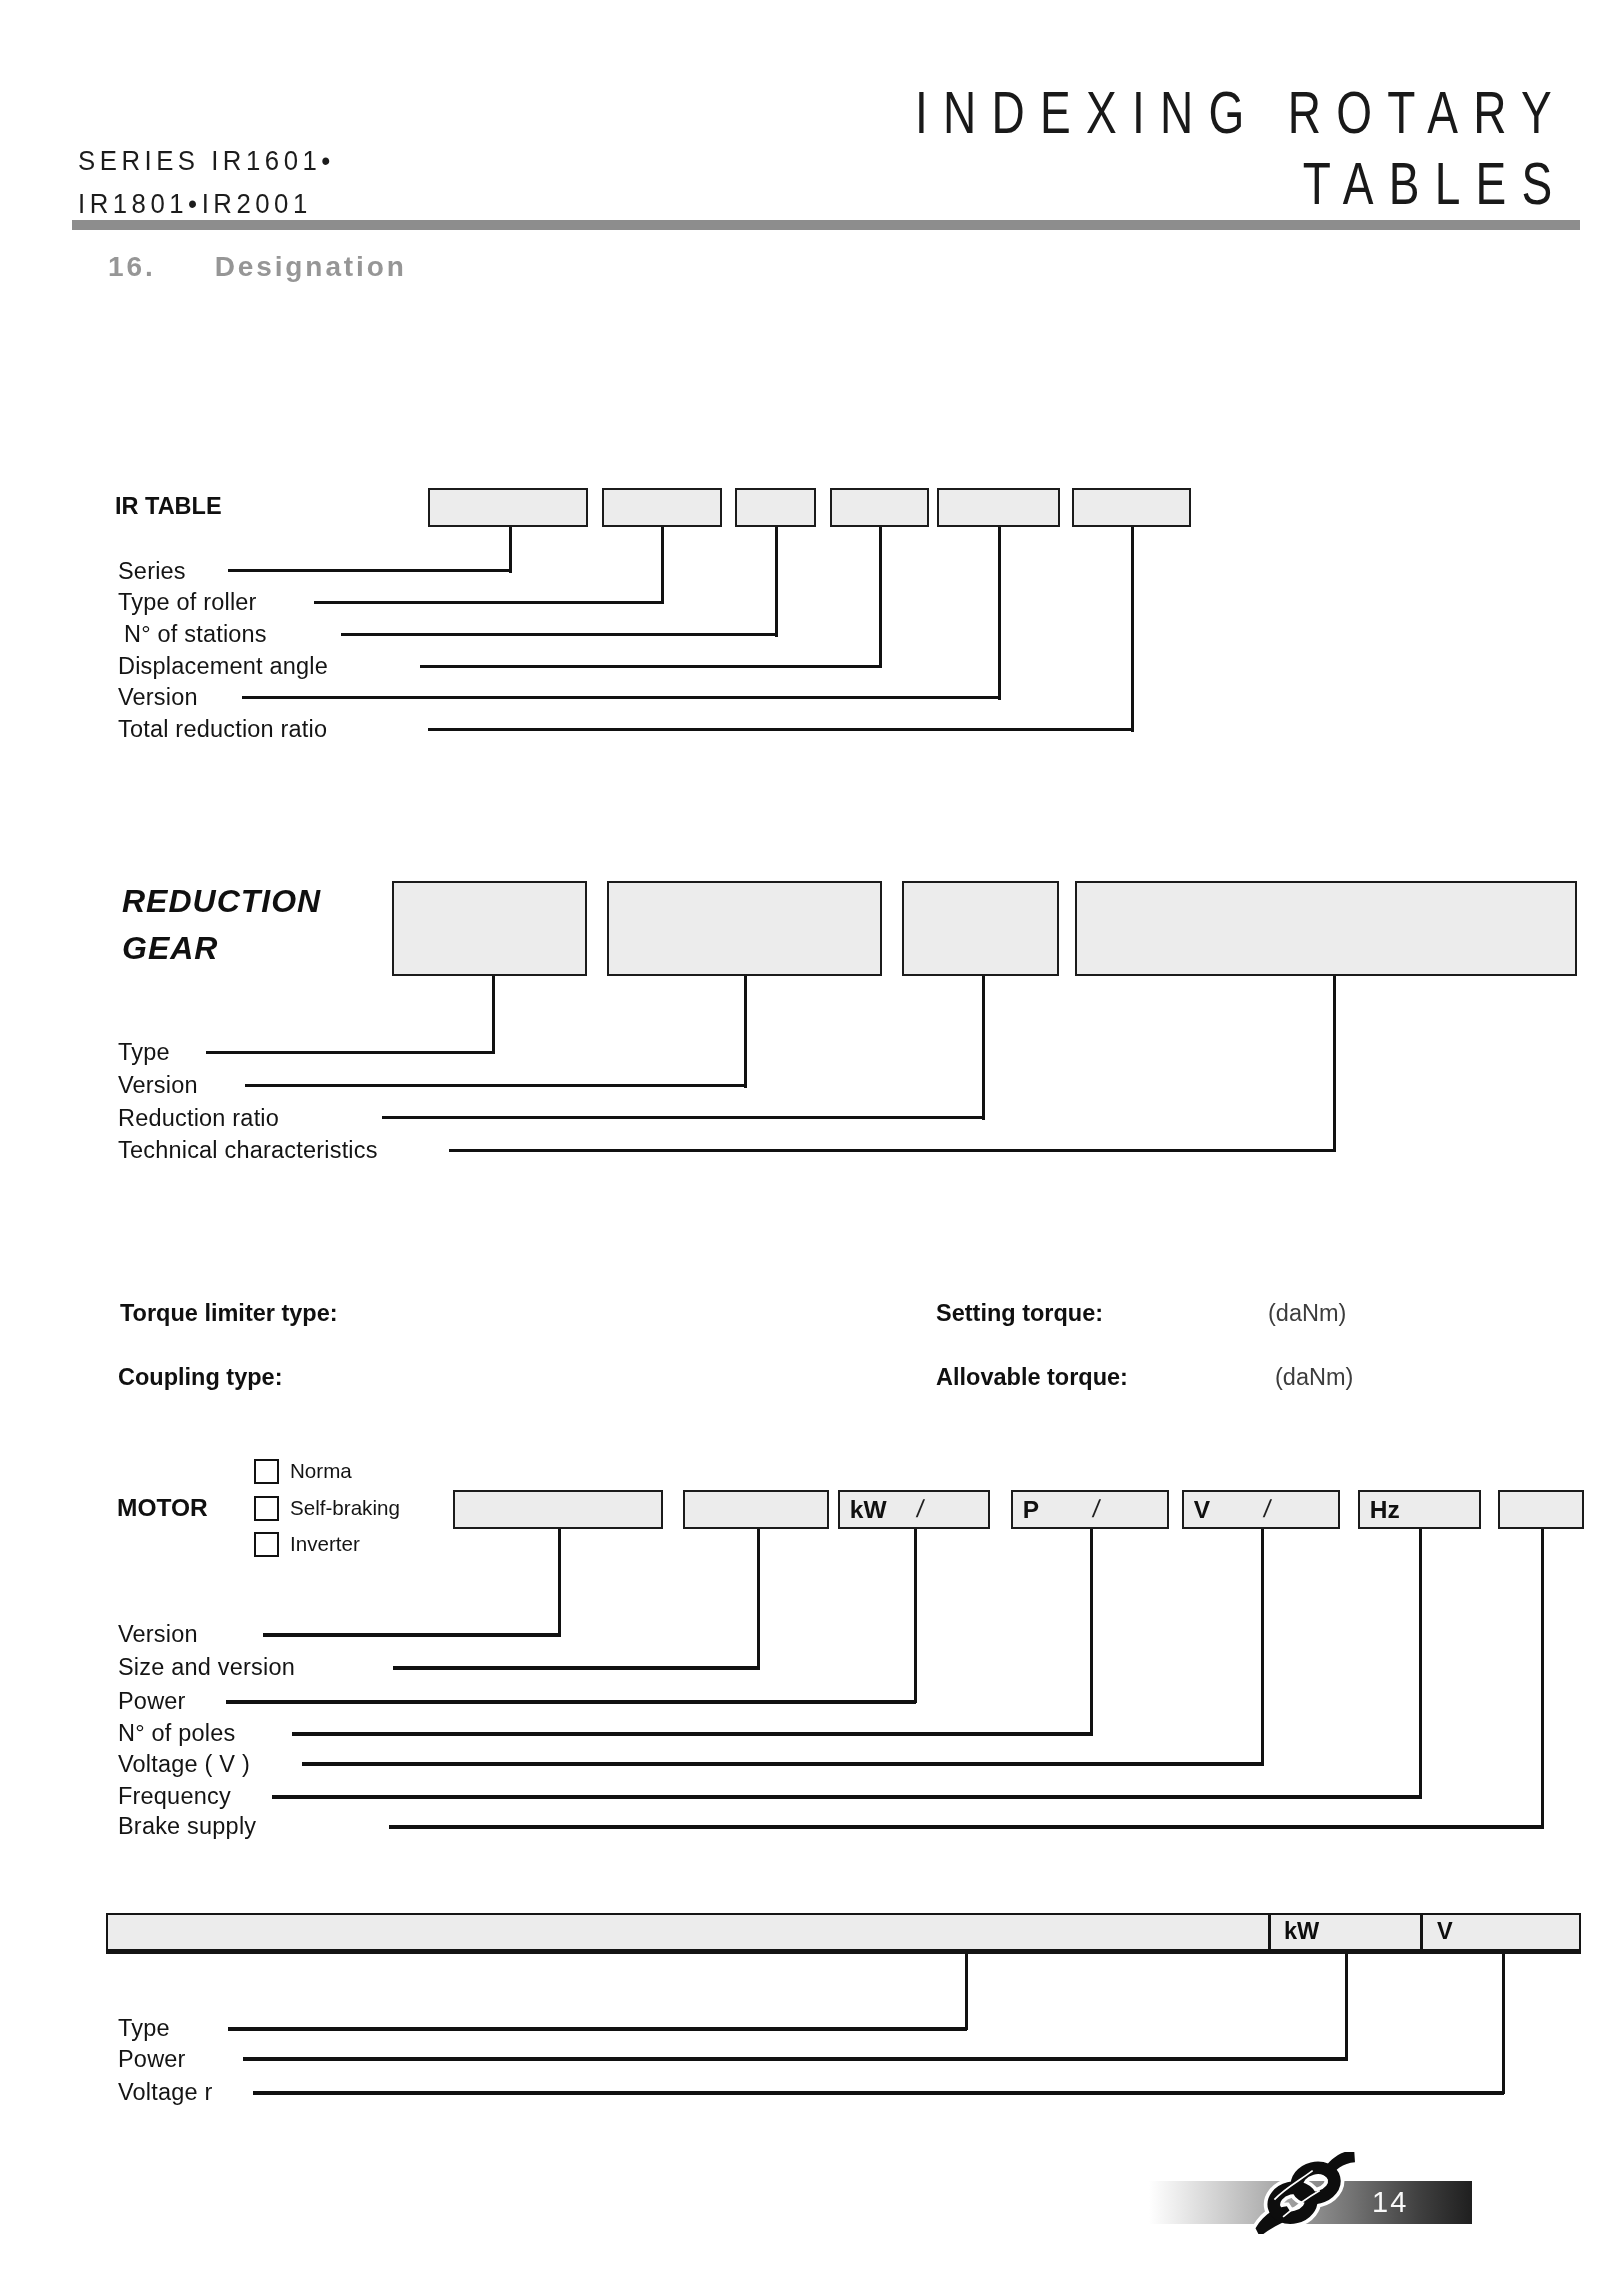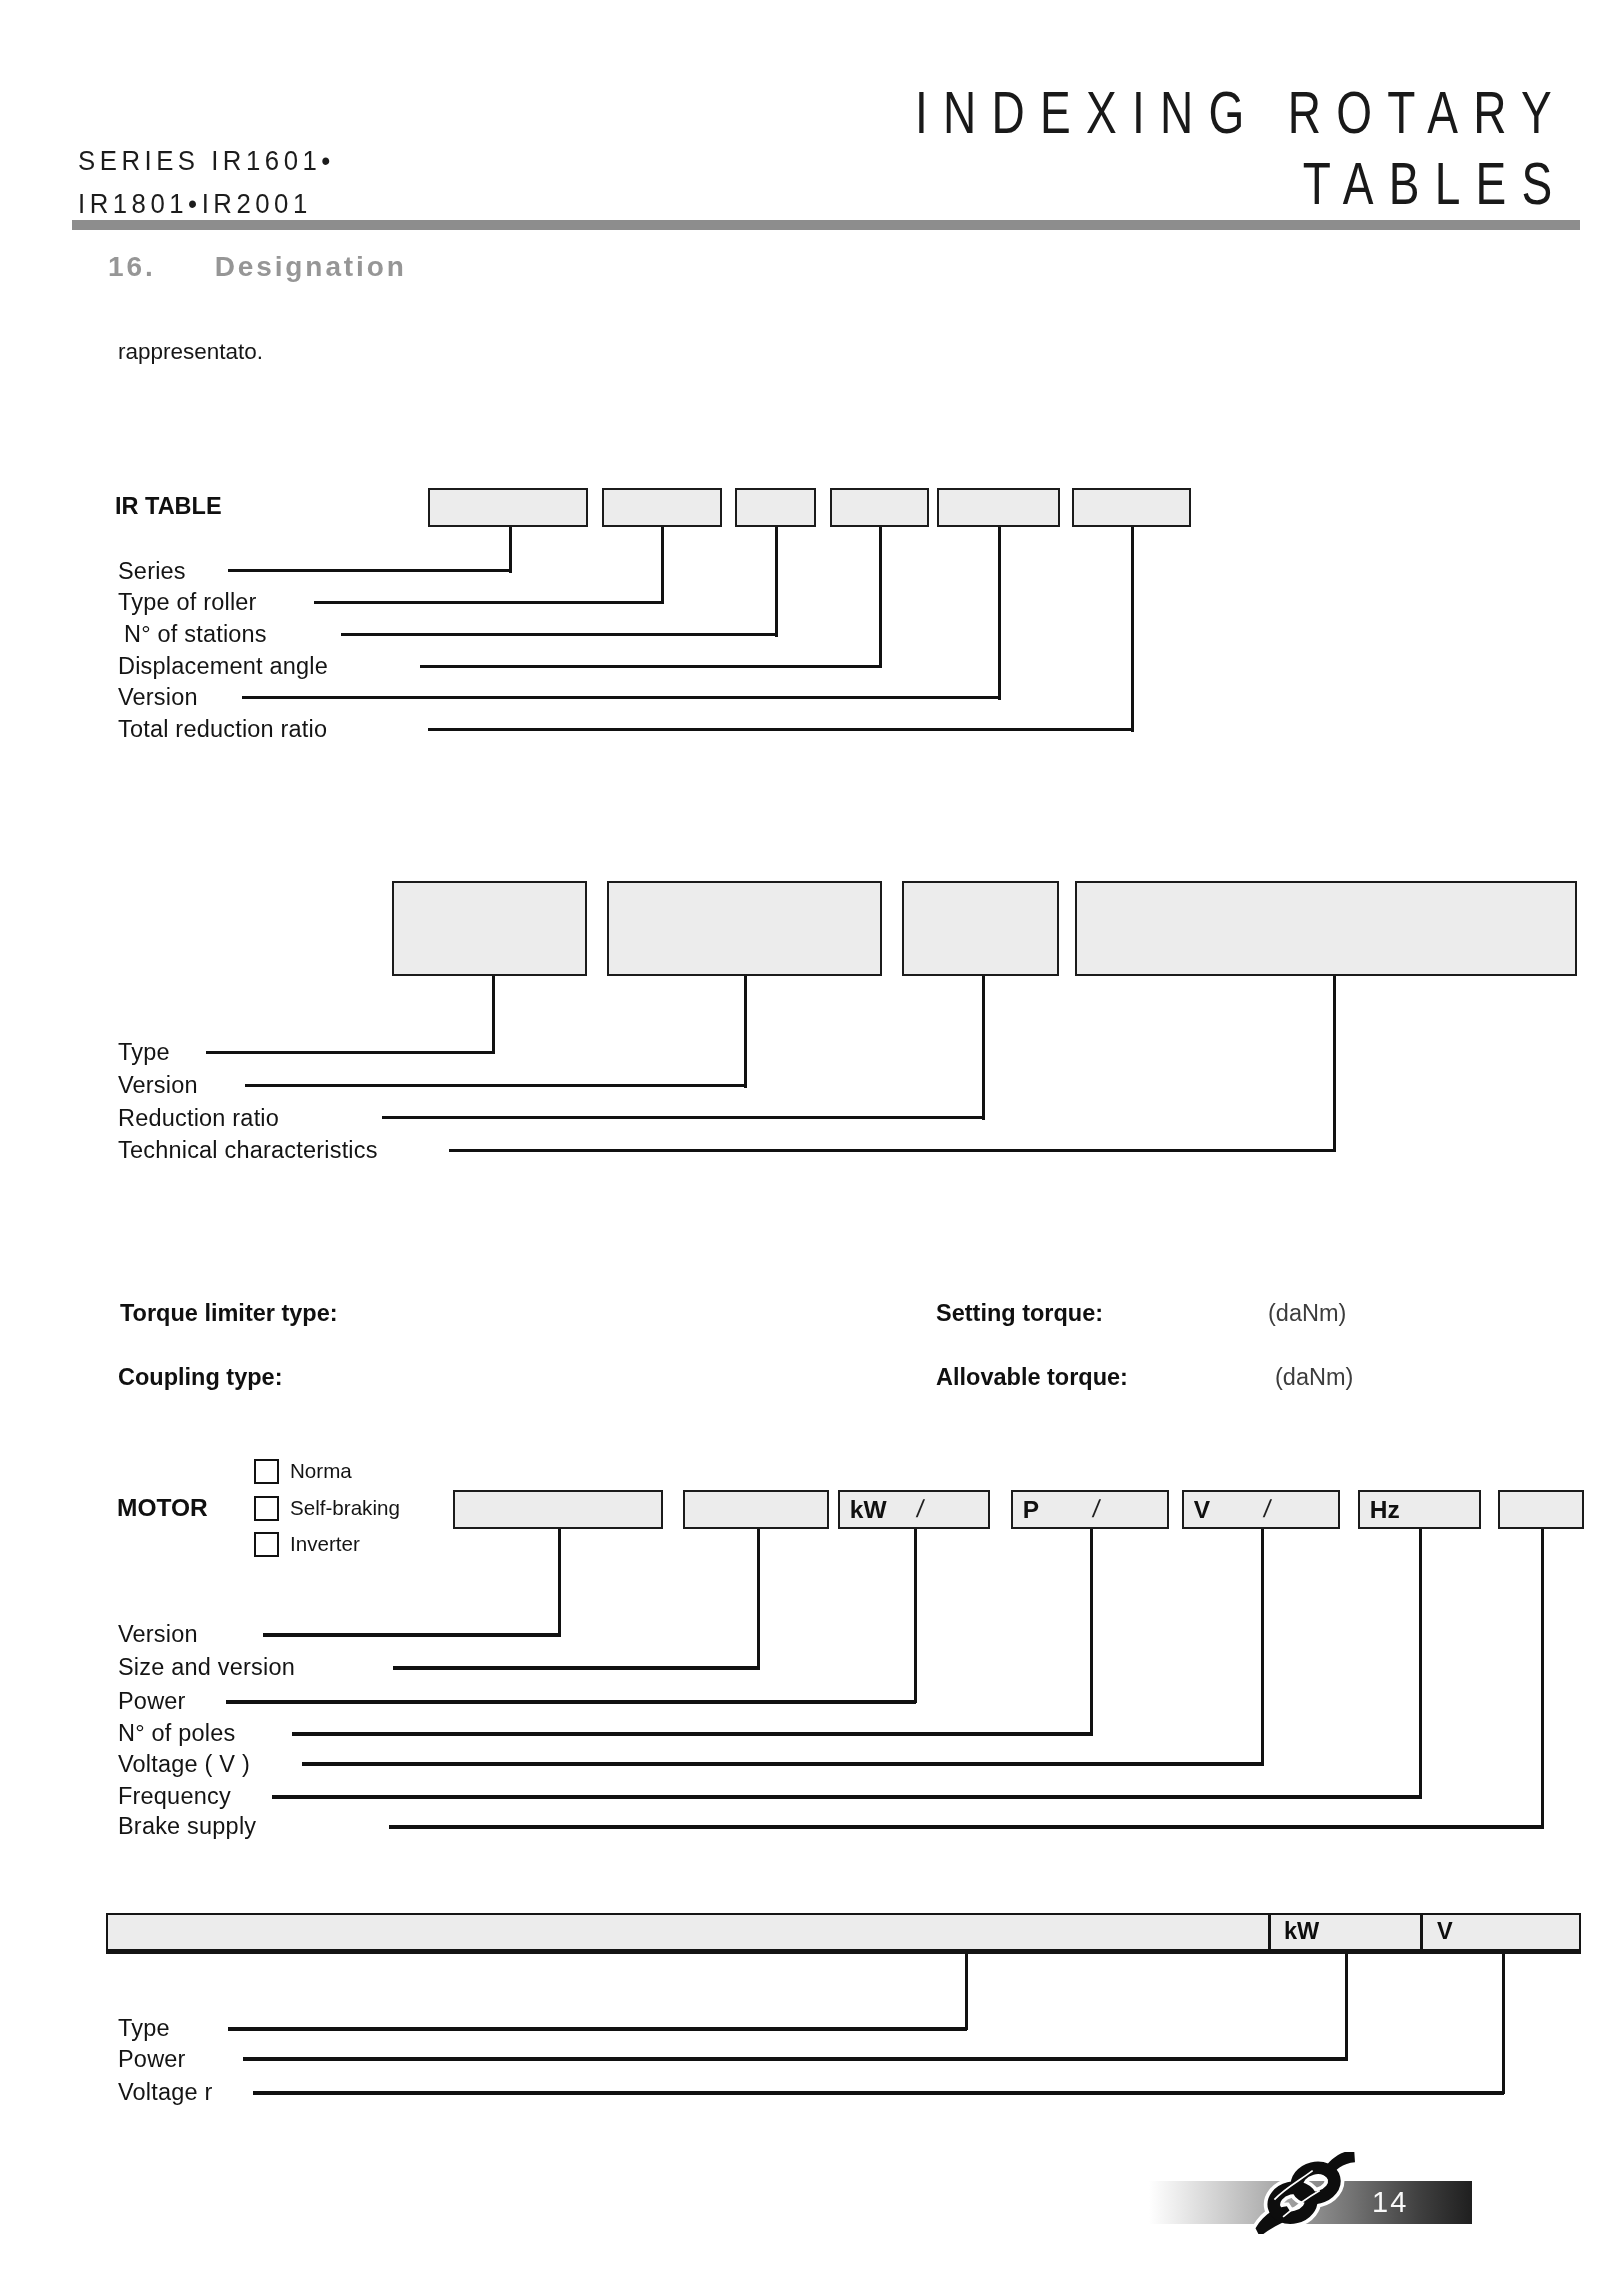--- a/index.html
+++ b/index.html
@@ -76,21 +76,20 @@
   <div class="big-title" style="top:155px;">TABLES</div>
   <div class="series-line" style="top:147px;">SERIES IR1601•</div>
   <div class="series-line" style="top:190px;">IR1801•IR2001</div>
   <div class="gray-rule" style="left:72px; top:220px; width:1508px; height:9.8px;"></div>
 
   <div class="sec-heading">
     <span>16.</span><span class="gap"></span><span>Designation</span>
   </div>
 
   <div class="para">
-    <div class="l2">rappresentato.</div>
   </div>
 
   <div class="blbl" style="left:115px; top:493px;">IR TABLE</div>
 
   <div class="box" style="left:428px;  top:488px; width:160px; height:39px;"></div>
   <div class="box" style="left:602px;  top:488px; width:120px; height:39px;"></div>
   <div class="box" style="left:735px;  top:488px; width:81px;  height:39px;"></div>
   <div class="box" style="left:830px;  top:488px; width:99px; height:39px;"></div>
   <div class="box" style="left:937px;  top:488px; width:123px; height:39px;"></div>
   <div class="box" style="left:1072px; top:488px; width:119px; height:39px;"></div>
@@ -108,20 +107,24 @@
   <div class="hline" style="left:314px; top:601px; width:349px;"></div>
   <div class="lbl" style="left:124px; top:621px;">N° of stations</div>
   <div class="hline" style="left:341px; top:633px; width:436px;"></div>
   <div class="lbl" style="left:118px; top:653px;">Displacement angle</div>
   <div class="hline" style="left:420px; top:665px; width:462px;"></div>
   <div class="lbl" style="left:118px; top:684px;">Version</div>
   <div class="hline" style="left:242px; top:696px; width:758px;"></div>
   <div class="lbl" style="left:118px; top:716px;">Total reduction ratio</div>
   <div class="hline" style="left:428px; top:728px; width:705px;"></div>
 
+  <div class="rg-head">
+    <div>REDUCTION</div>
+    <div>GEAR</div>
+  </div>
 
   <div class="box" style="left:392px;  top:881px; width:195px; height:95px;"></div>
   <div class="box" style="left:607px;  top:881px; width:275px; height:95px;"></div>
   <div class="box" style="left:902px;  top:881px; width:157px; height:95px;"></div>
   <div class="box" style="left:1075px; top:881px; width:502px; height:95px;"></div>
 
   <div class="vline" style="left:492px;  top:976px; height:78px;"></div>
   <div class="vline" style="left:744px;  top:976px; height:112px;"></div>
   <div class="vline" style="left:982px; top:976px; height:144px;"></div>
   <div class="vline" style="left:1333px; top:976px; height:176px;"></div>

